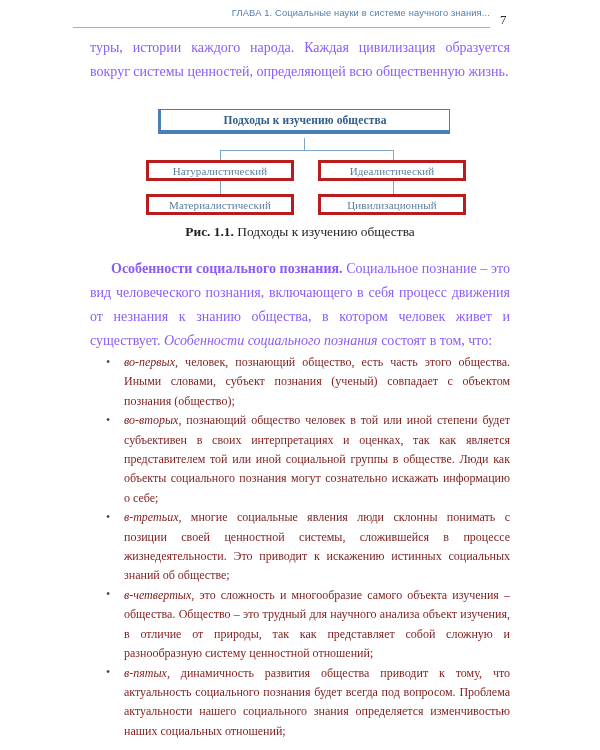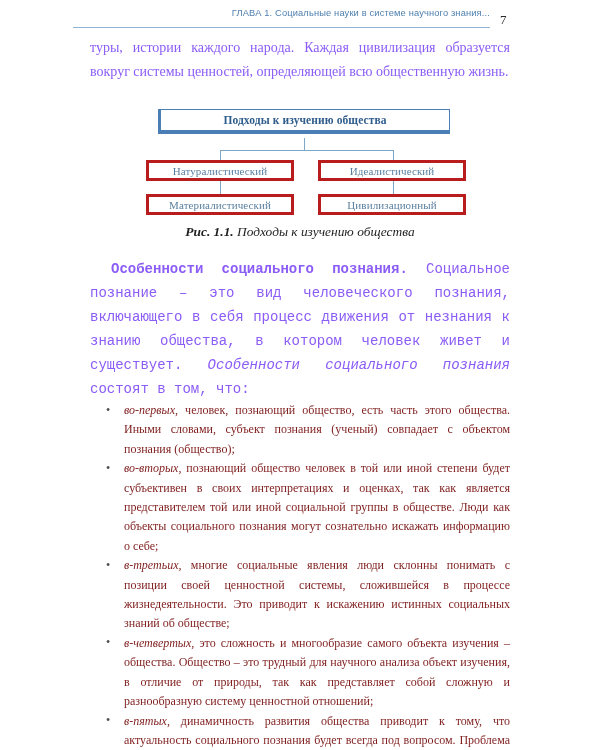--- a/index.html
+++ b/index.html
@@ -64,21 +64,20 @@
     margin: 0;
     font-size: 14px;
     line-height: 24px;
     text-align: justify;
     text-justify: inter-word;
     hyphens: manual;
     color: #8b5cf6;
   }
   p.body-text.indent {
     text-indent: 21px;
-    font-family: Liberation Mono, monospace;
   }
   .bold { font-weight: bold; }
   .ital { font-style: italic; }
 
   
   .diagram {
     position: relative;
     width: 420px;
     height: 118px;
     margin-top: 8px;
@@ -129,21 +128,20 @@
   .v-right  { left: 303px; top: 45px;  width: 1px;   height: 10px; }
   .v-mat    { left: 130px; top: 76px;  width: 1px;   height: 13px; }
   .v-civ    { left: 303px; top: 76px;  width: 1px;   height: 13px; }
 
   .fig-caption {
     margin: 0;
     text-align: center;
     font-size: 13.4px;
     line-height: 18px;
     color: #1f1f1f;
-    font-style: italic;
   }
   .fig-caption .fig-label { font-weight: bold; }
 
   .gap-small { height: 13px; }
   .gap-med   { height: 16px; }
 
   
   ul.bullets {
     list-style: none;
     margin: 0;

